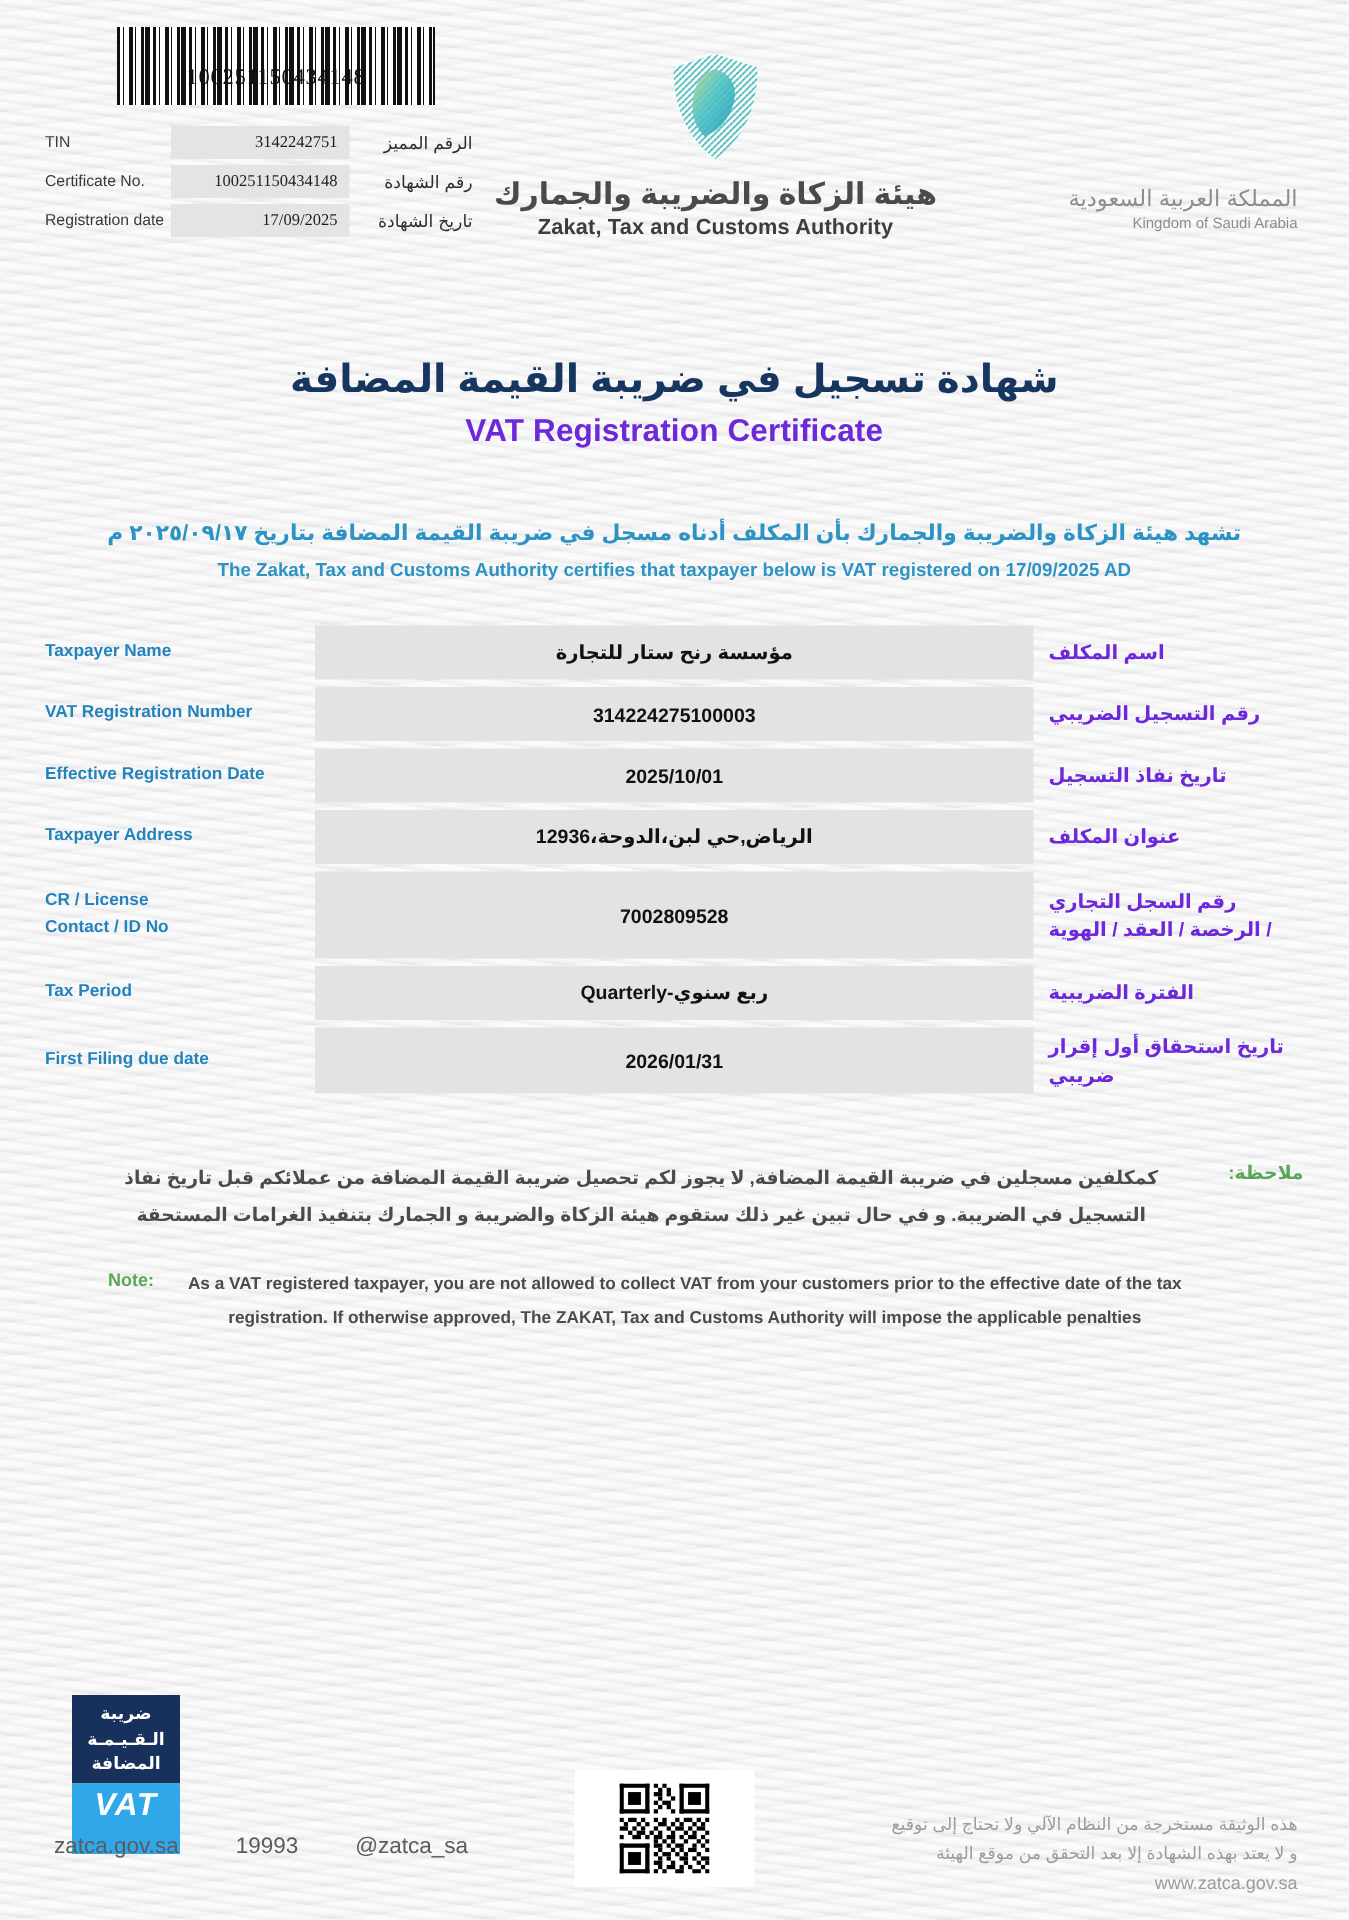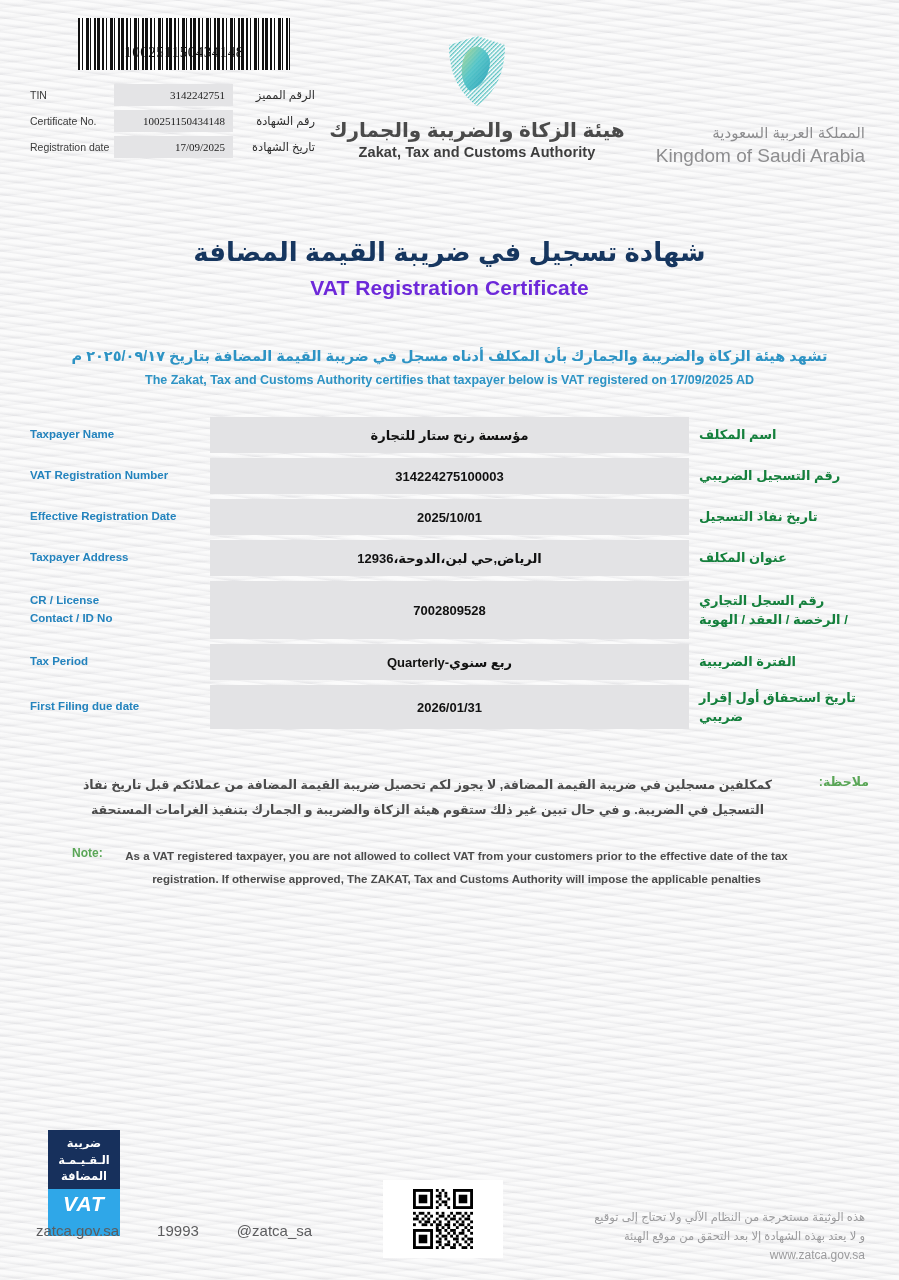--- a/index.html
+++ b/index.html
@@ -169,21 +169,21 @@
     padding-top: 104px;
     padding-right: 4px;
   }
   #kingdom-ar {
     font-size: 15px;
     color: #8d8d8f;
     direction: rtl;
     line-height: 1.4;
   }
   #kingdom-en {
-    font-size: 19px;
+    font-size: 10px;
     color: #8d8d8f;
     line-height: 1.4;
   }
 
   
   #title-area { text-align: center; margin-top: 52px; }
   #title-ar {
     font-size: 26px;
     font-weight: 700;
     color: #16365f;
@@ -253,21 +253,21 @@
 
   .cell-label-ar {
     width: 180px;
     flex: 0 0 180px;
     display: flex;
     flex-direction: column;
     justify-content: center;
     align-items: flex-end;
     font-size: 13px;
     font-weight: 700;
-    color: #15803d;
+    color: #6d28d9;
     direction: rtl;
     padding-left: 10px;
   }
   .cell-label-ar span { display: block; line-height: 1.5; }
 
   
   #notes { margin: 44px 30px 0 30px; }
 
   #note-ar-row {
     display: flex;

